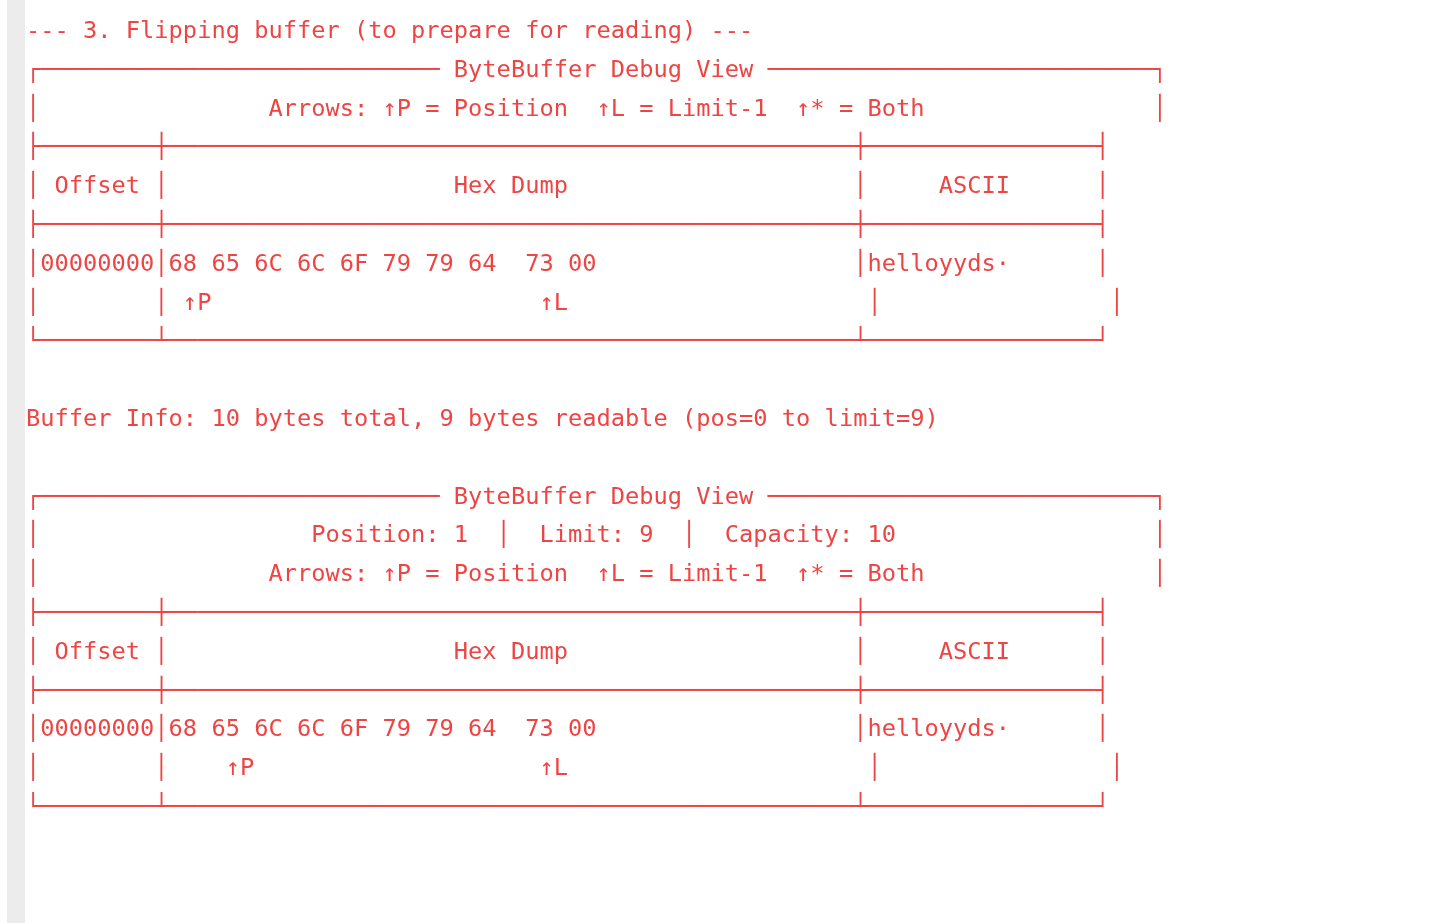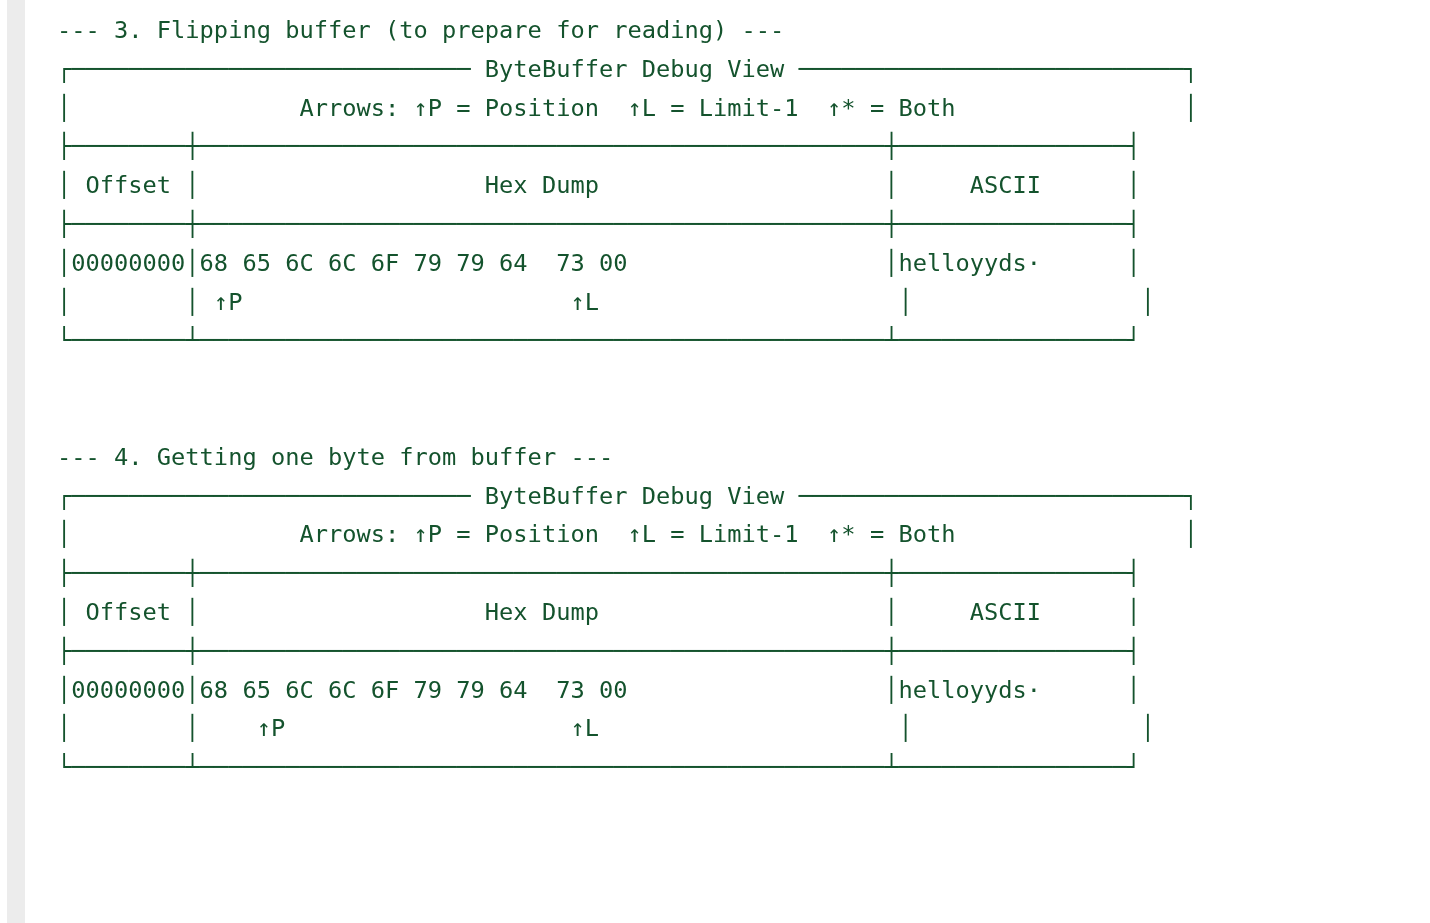--- a/index.html
+++ b/index.html
@@ -18,23 +18,22 @@
     height: 923px;
     background: #ececec;
   }
   .terminal {
     position: absolute;
     left: 26px;
     top: 11px;
     font-family: "DejaVu Sans Mono", "Liberation Mono", monospace;
     font-size: 23.7px;
     line-height: 38.8px;
-    color: #14532d;
+    color: #ef4444;
     font-weight: 400;
-    margin-left: 31px;
   }
   .line {
     white-space: pre;
     height: 38.8px;
   }
 </style>
 </head>
 <body>
 
 <div class="gutter-strip"></div>
@@ -43,23 +42,24 @@
   <div class="line">--- 3. Flipping buffer (to prepare for reading) ---</div>
   <div class="line">┌──────────────────────────── ByteBuffer Debug View ───────────────────────────┐</div>
   <div class="line">│                Arrows: ↑P = Position  ↑L = Limit-1  ↑* = Both                │</div>
   <div class="line">├────────┼────────────────────────────────────────────────┼────────────────┤</div>
   <div class="line">│ Offset │                    Hex Dump                    │     ASCII      │</div>
   <div class="line">├────────┼────────────────────────────────────────────────┼────────────────┤</div>
   <div class="line">│00000000│68 65 6C 6C 6F 79 79 64  73 00                  │helloyyds·      │</div>
   <div class="line">│        │ ↑P                       ↑L                     │                │</div>
   <div class="line">└────────┴────────────────────────────────────────────────┴────────────────┘</div>
   <div class="line"></div>
+  <div class="line">Buffer Info: 10 bytes total, 9 bytes readable (pos=0 to limit=9)</div>
   <div class="line"></div>
-  <div class="line">--- 4. Getting one byte from buffer ---</div>
   <div class="line">┌──────────────────────────── ByteBuffer Debug View ───────────────────────────┐</div>
+  <div class="line">│                   Position: 1  │  Limit: 9  │  Capacity: 10                  │</div>
   <div class="line">│                Arrows: ↑P = Position  ↑L = Limit-1  ↑* = Both                │</div>
   <div class="line">├────────┼────────────────────────────────────────────────┼────────────────┤</div>
   <div class="line">│ Offset │                    Hex Dump                    │     ASCII      │</div>
   <div class="line">├────────┼────────────────────────────────────────────────┼────────────────┤</div>
   <div class="line">│00000000│68 65 6C 6C 6F 79 79 64  73 00                  │helloyyds·      │</div>
   <div class="line">│        │    ↑P                    ↑L                     │                │</div>
   <div class="line">└────────┴────────────────────────────────────────────────┴────────────────┘</div>
 </div>
 
 </body></html>

